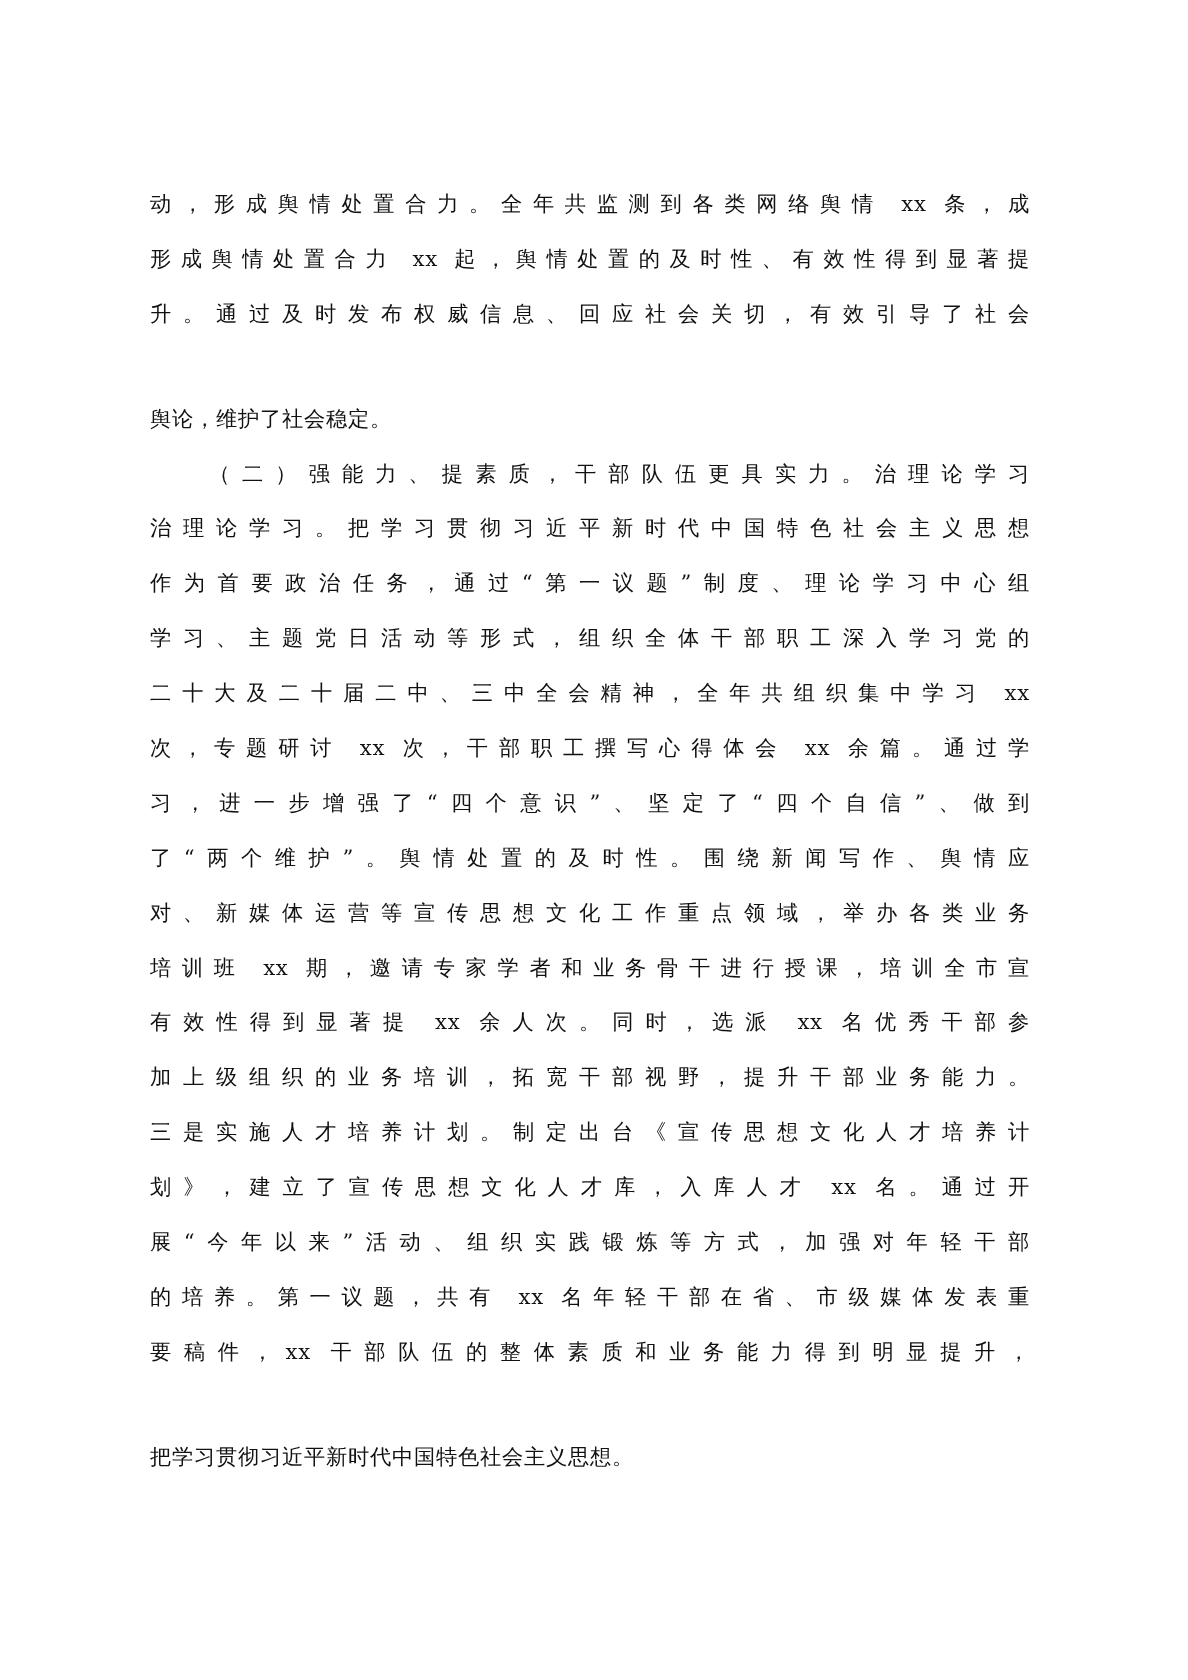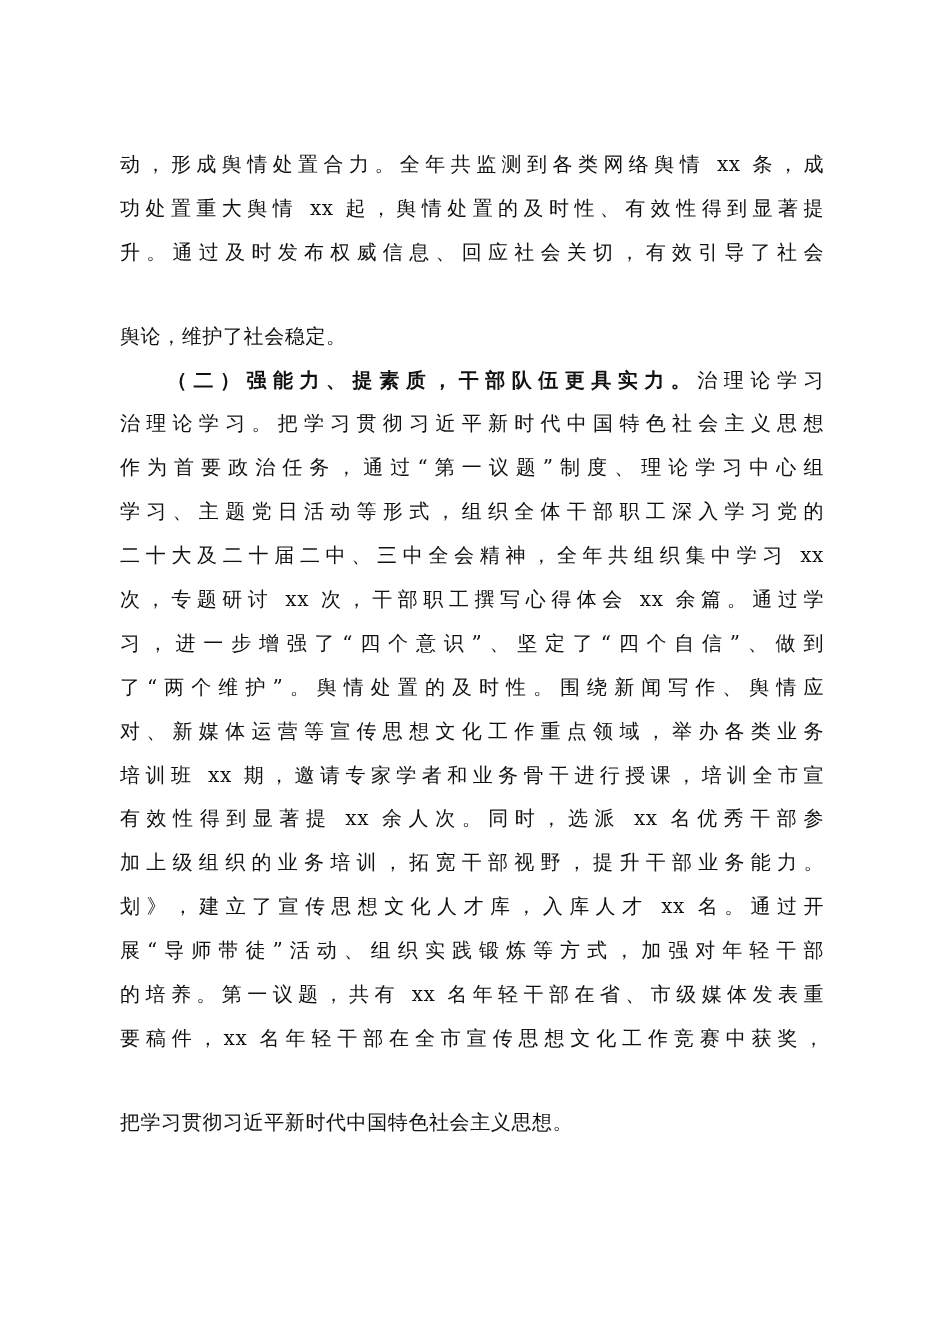--- a/index.html
+++ b/index.html
@@ -1,45 +1,46 @@
 <!DOCTYPE html>
 <html><head>
 <meta charset="utf-8">
 <style>
   html, body { margin: 0; padding: 0; background: #ffffff; }
   body { width: 950px; height: 1344px; position: relative; overflow: hidden; }
   .page {
     position: absolute; left: 120px; top: 143px; width: 704px;
     font-family: "DejaVu Serif", "Liberation Serif", serif;
-    font-size: 20px; line-height: 43.9px; color: #111;
+    font-size: 17px; line-height: 43.9px; color: #111;
     letter-spacing: 0.6px; text-align: justify;
   }
   .line { display: block; white-space: nowrap; text-align-last: justify; text-align: justify; height: 43.9px; }
   .line.last { text-align-last: left; margin-top: 40px; }
   .indent { padding-left: 47px; }
-  .bold { font-weight: bold; }
+  .bold { font-weight: normal; }
 </style>
 </head>
 <body>
 
 <div class="page">
   <span class="line">动，形成舆情处置合力。全年共监测到各类网络舆情 xx 条，成</span>
-  <span class="line">功处置重大舆情 xx 起，舆情处置的及时性、有效性得到显著提</span>
+  <span class="line">形成舆情处置合力 xx 起，舆情处置的及时性、有效性得到显著提</span>
   <span class="line">升。通过及时发布权威信息、回应社会关切，有效引导了社会</span>
   <span class="line last">舆论，维护了社会稳定。</span>
   <span class="line indent"><span class="bold">（二）强能力、提素质，干部队伍更具实力。</span><span>治理论学习</span></span>
   <span class="line">治理论学习。把学习贯彻习近平新时代中国特色社会主义思想</span>
   <span class="line">作为首要政治任务，通过“第一议题”制度、理论学习中心组</span>
   <span class="line">学习、主题党日活动等形式，组织全体干部职工深入学习党的</span>
   <span class="line">二十大及二十届二中、三中全会精神，全年共组织集中学习 xx</span>
   <span class="line">次，专题研讨 xx 次，干部职工撰写心得体会 xx 余篇。通过学</span>
   <span class="line">习，进一步增强了“四个意识”、坚定了“四个自信”、做到</span>
   <span class="line">了“两个维护”。舆情处置的及时性。围绕新闻写作、舆情应</span>
   <span class="line">对、新媒体运营等宣传思想文化工作重点领域，举办各类业务</span>
   <span class="line">培训班 xx 期，邀请专家学者和业务骨干进行授课，培训全市宣</span>
   <span class="line">有效性得到显著提 xx 余人次。同时，选派 xx 名优秀干部参</span>
   <span class="line">加上级组织的业务培训，拓宽干部视野，提升干部业务能力。</span>
+  <span class="line">三是实施人才培养计划。制定出台《宣传思想文化人才培养计</span>
   <span class="line">划》，建立了宣传思想文化人才库，入库人才 xx 名。通过开</span>
-  <span class="line">展“导师带徒”活动、组织实践锻炼等方式，加强对年轻干部</span>
+  <span class="line">展“今年以来”活动、组织实践锻炼等方式，加强对年轻干部</span>
   <span class="line">的培养。第一议题，共有 xx 名年轻干部在省、市级媒体发表重</span>
-  <span class="line">要稿件，xx 名年轻干部在全市宣传思想文化工作竞赛中获奖，</span>
+  <span class="line">要稿件，xx 干部队伍的整体素质和业务能力得到明显提升，</span>
   <span class="line last">把学习贯彻习近平新时代中国特色社会主义思想。</span>
 </div>
 
 </body></html>

